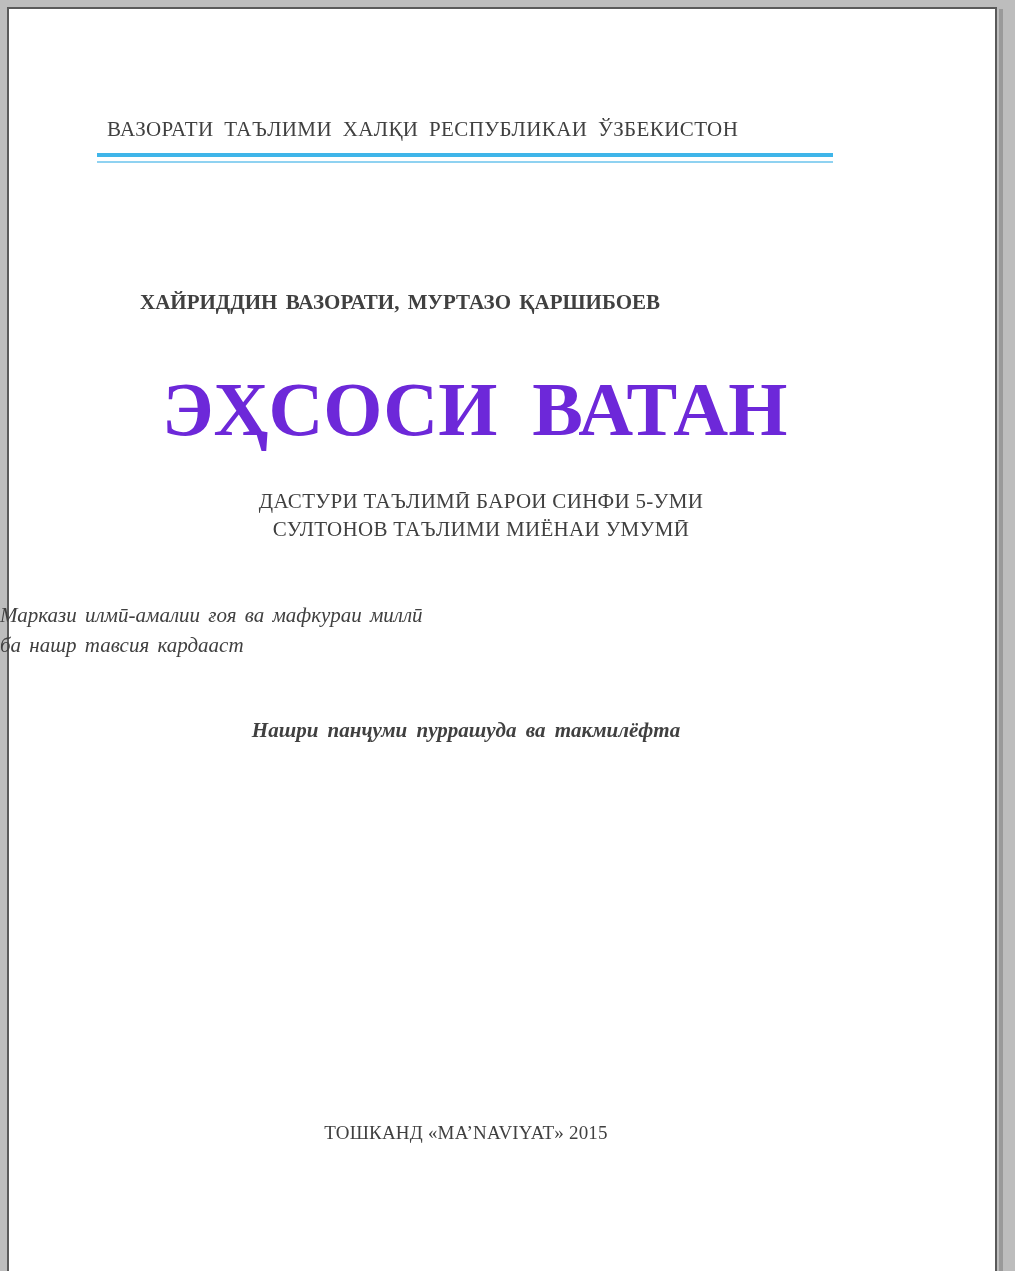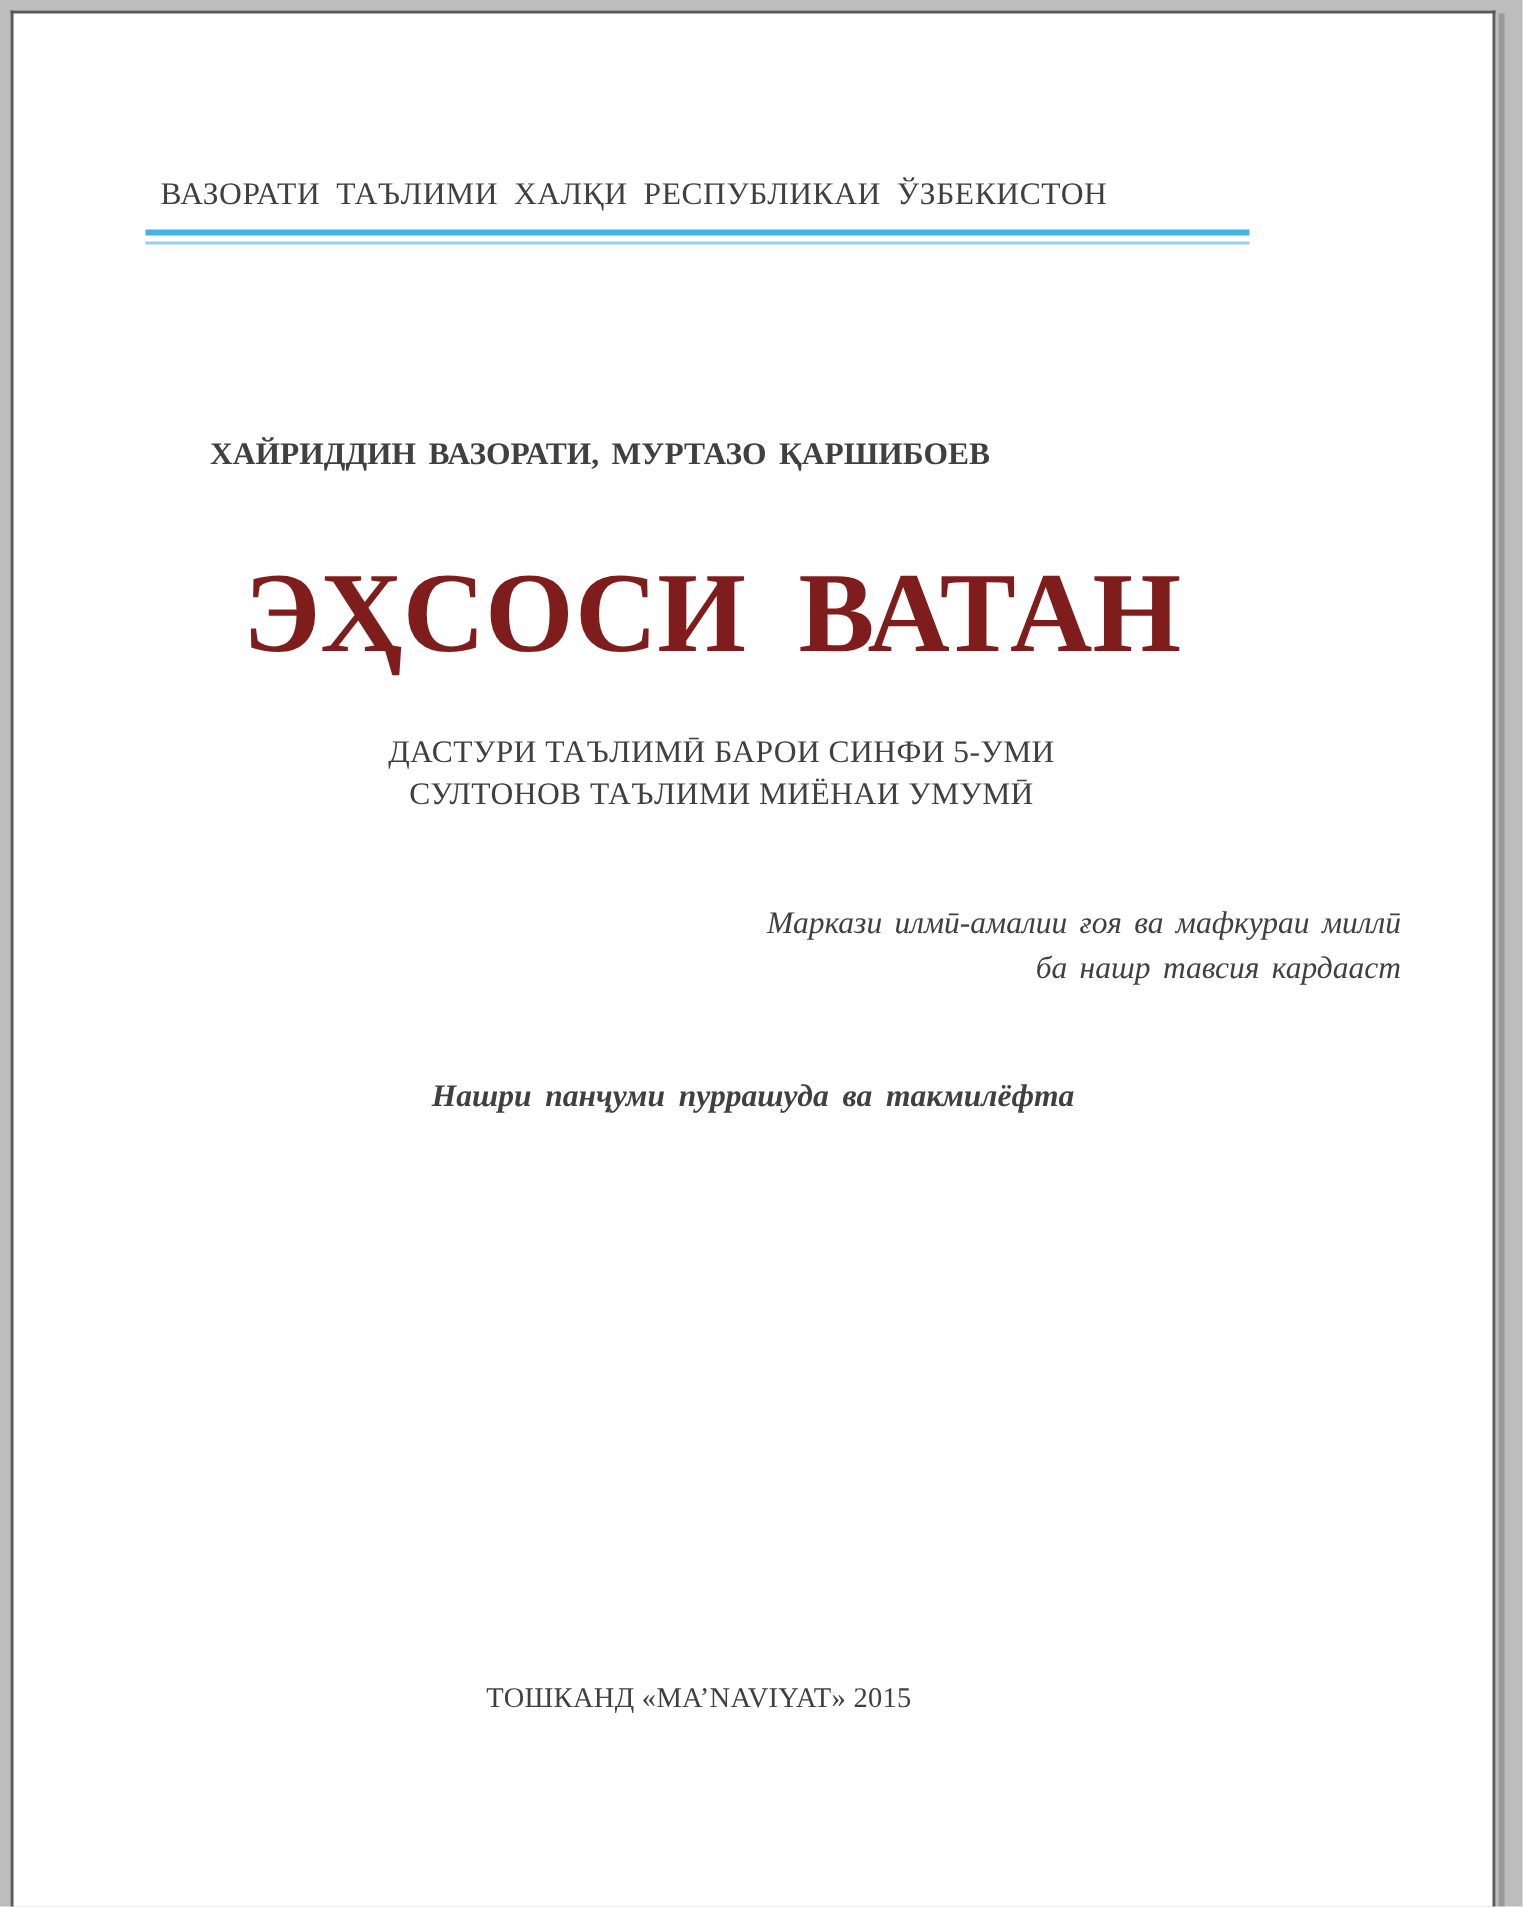--- a/index.html
+++ b/index.html
@@ -73,54 +73,53 @@
       top: 290px;
       font-size: 21px;
       font-weight: bold;
       word-spacing: 3px;
     }
     .title {
       left: 162px;
       top: 366px;
       font-size: 76px;
       font-weight: bold;
-      color: #7f1d1d;
+      color: #6d28d9;
       letter-spacing: 0px;
       word-spacing: 16px;
     }
     .subtitle {
       left: 0;
       width: 930px;
       text-align: center;
       font-size: 21px;
       letter-spacing: 0.3px;
       padding-left: 16px;
     }
     .subtitle-1 { top: 489px; }
     .subtitle-2 { top: 517px; }
     .recommend {
       left: 0;
       width: 934px;
-      text-align: right;
+      text-align: left;
       font-size: 21px;
       font-style: italic;
       word-spacing: 3px;
     }
     .recommend-1 { top: 603px; }
     .recommend-2 { top: 633px; }
     .edition {
       left: 0;
       width: 932px;
       text-align: center;
       top: 718px;
       font-size: 21px;
       font-style: italic;
       font-weight: bold;
       word-spacing: 4px;
-      padding-left: 36px;
     }
     .imprint {
       left: 0;
       width: 932px;
       text-align: center;
       top: 1122px;
       font-size: 19px;
       letter-spacing: 0.2px;
     }
   </style>

